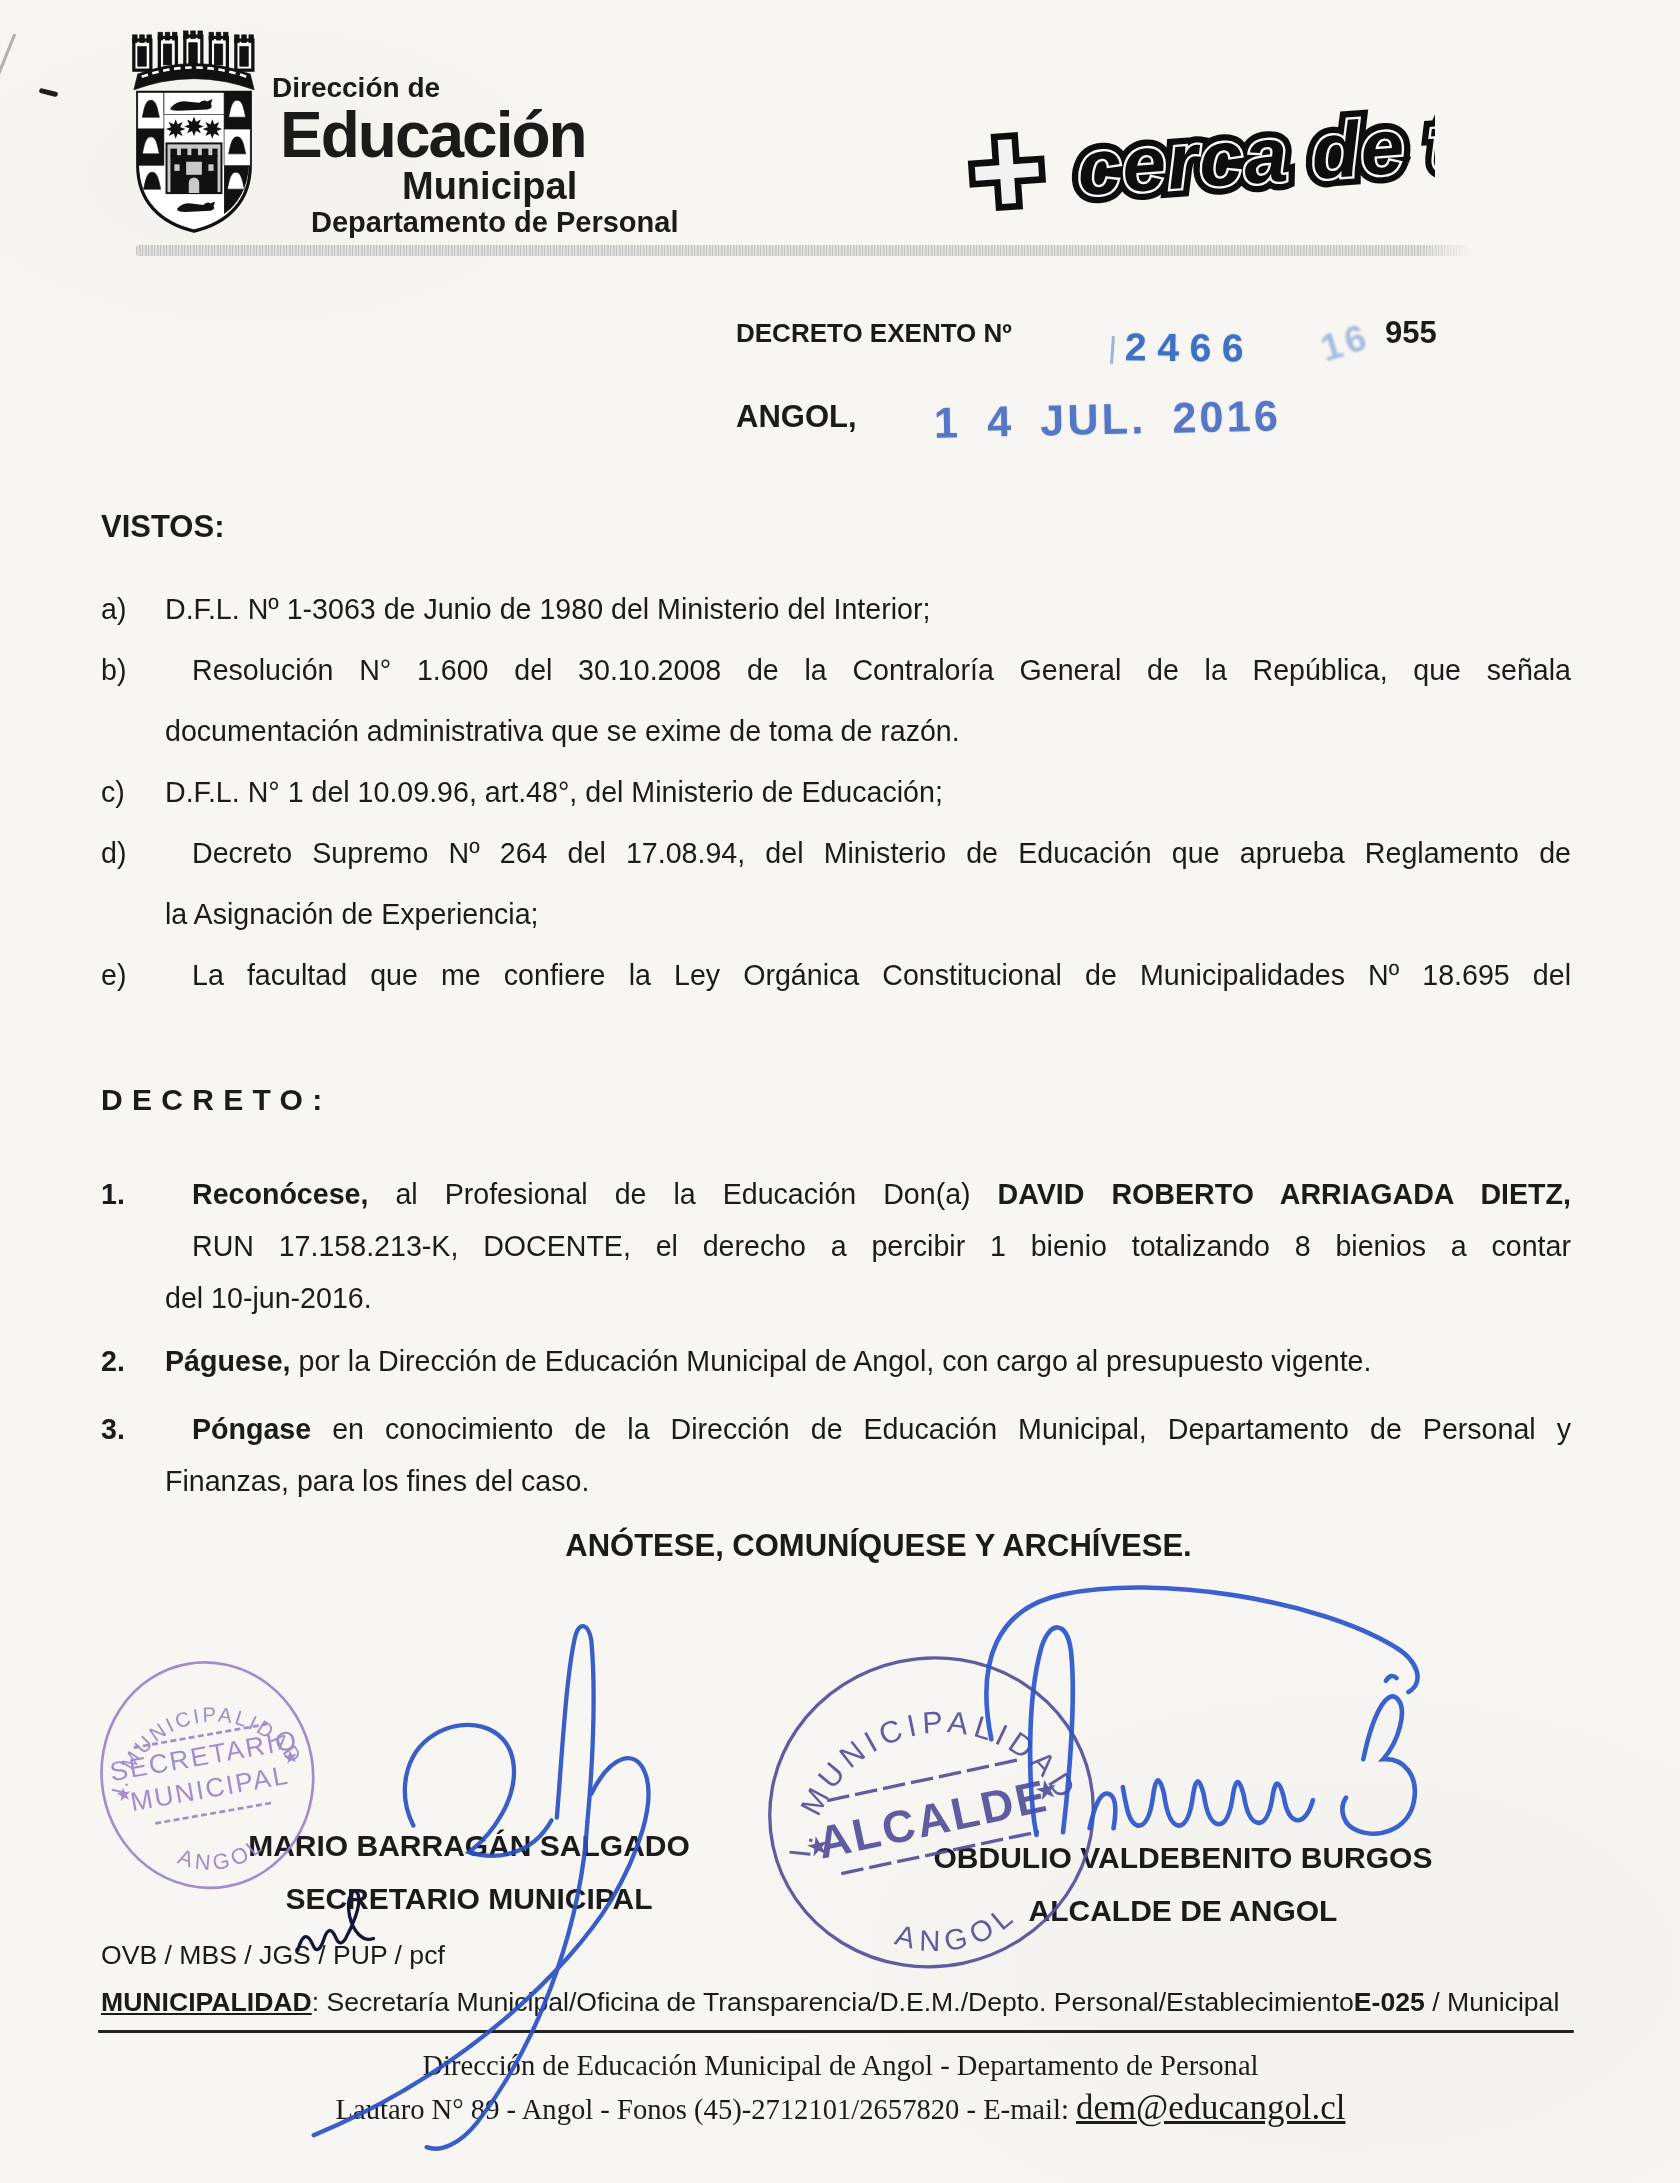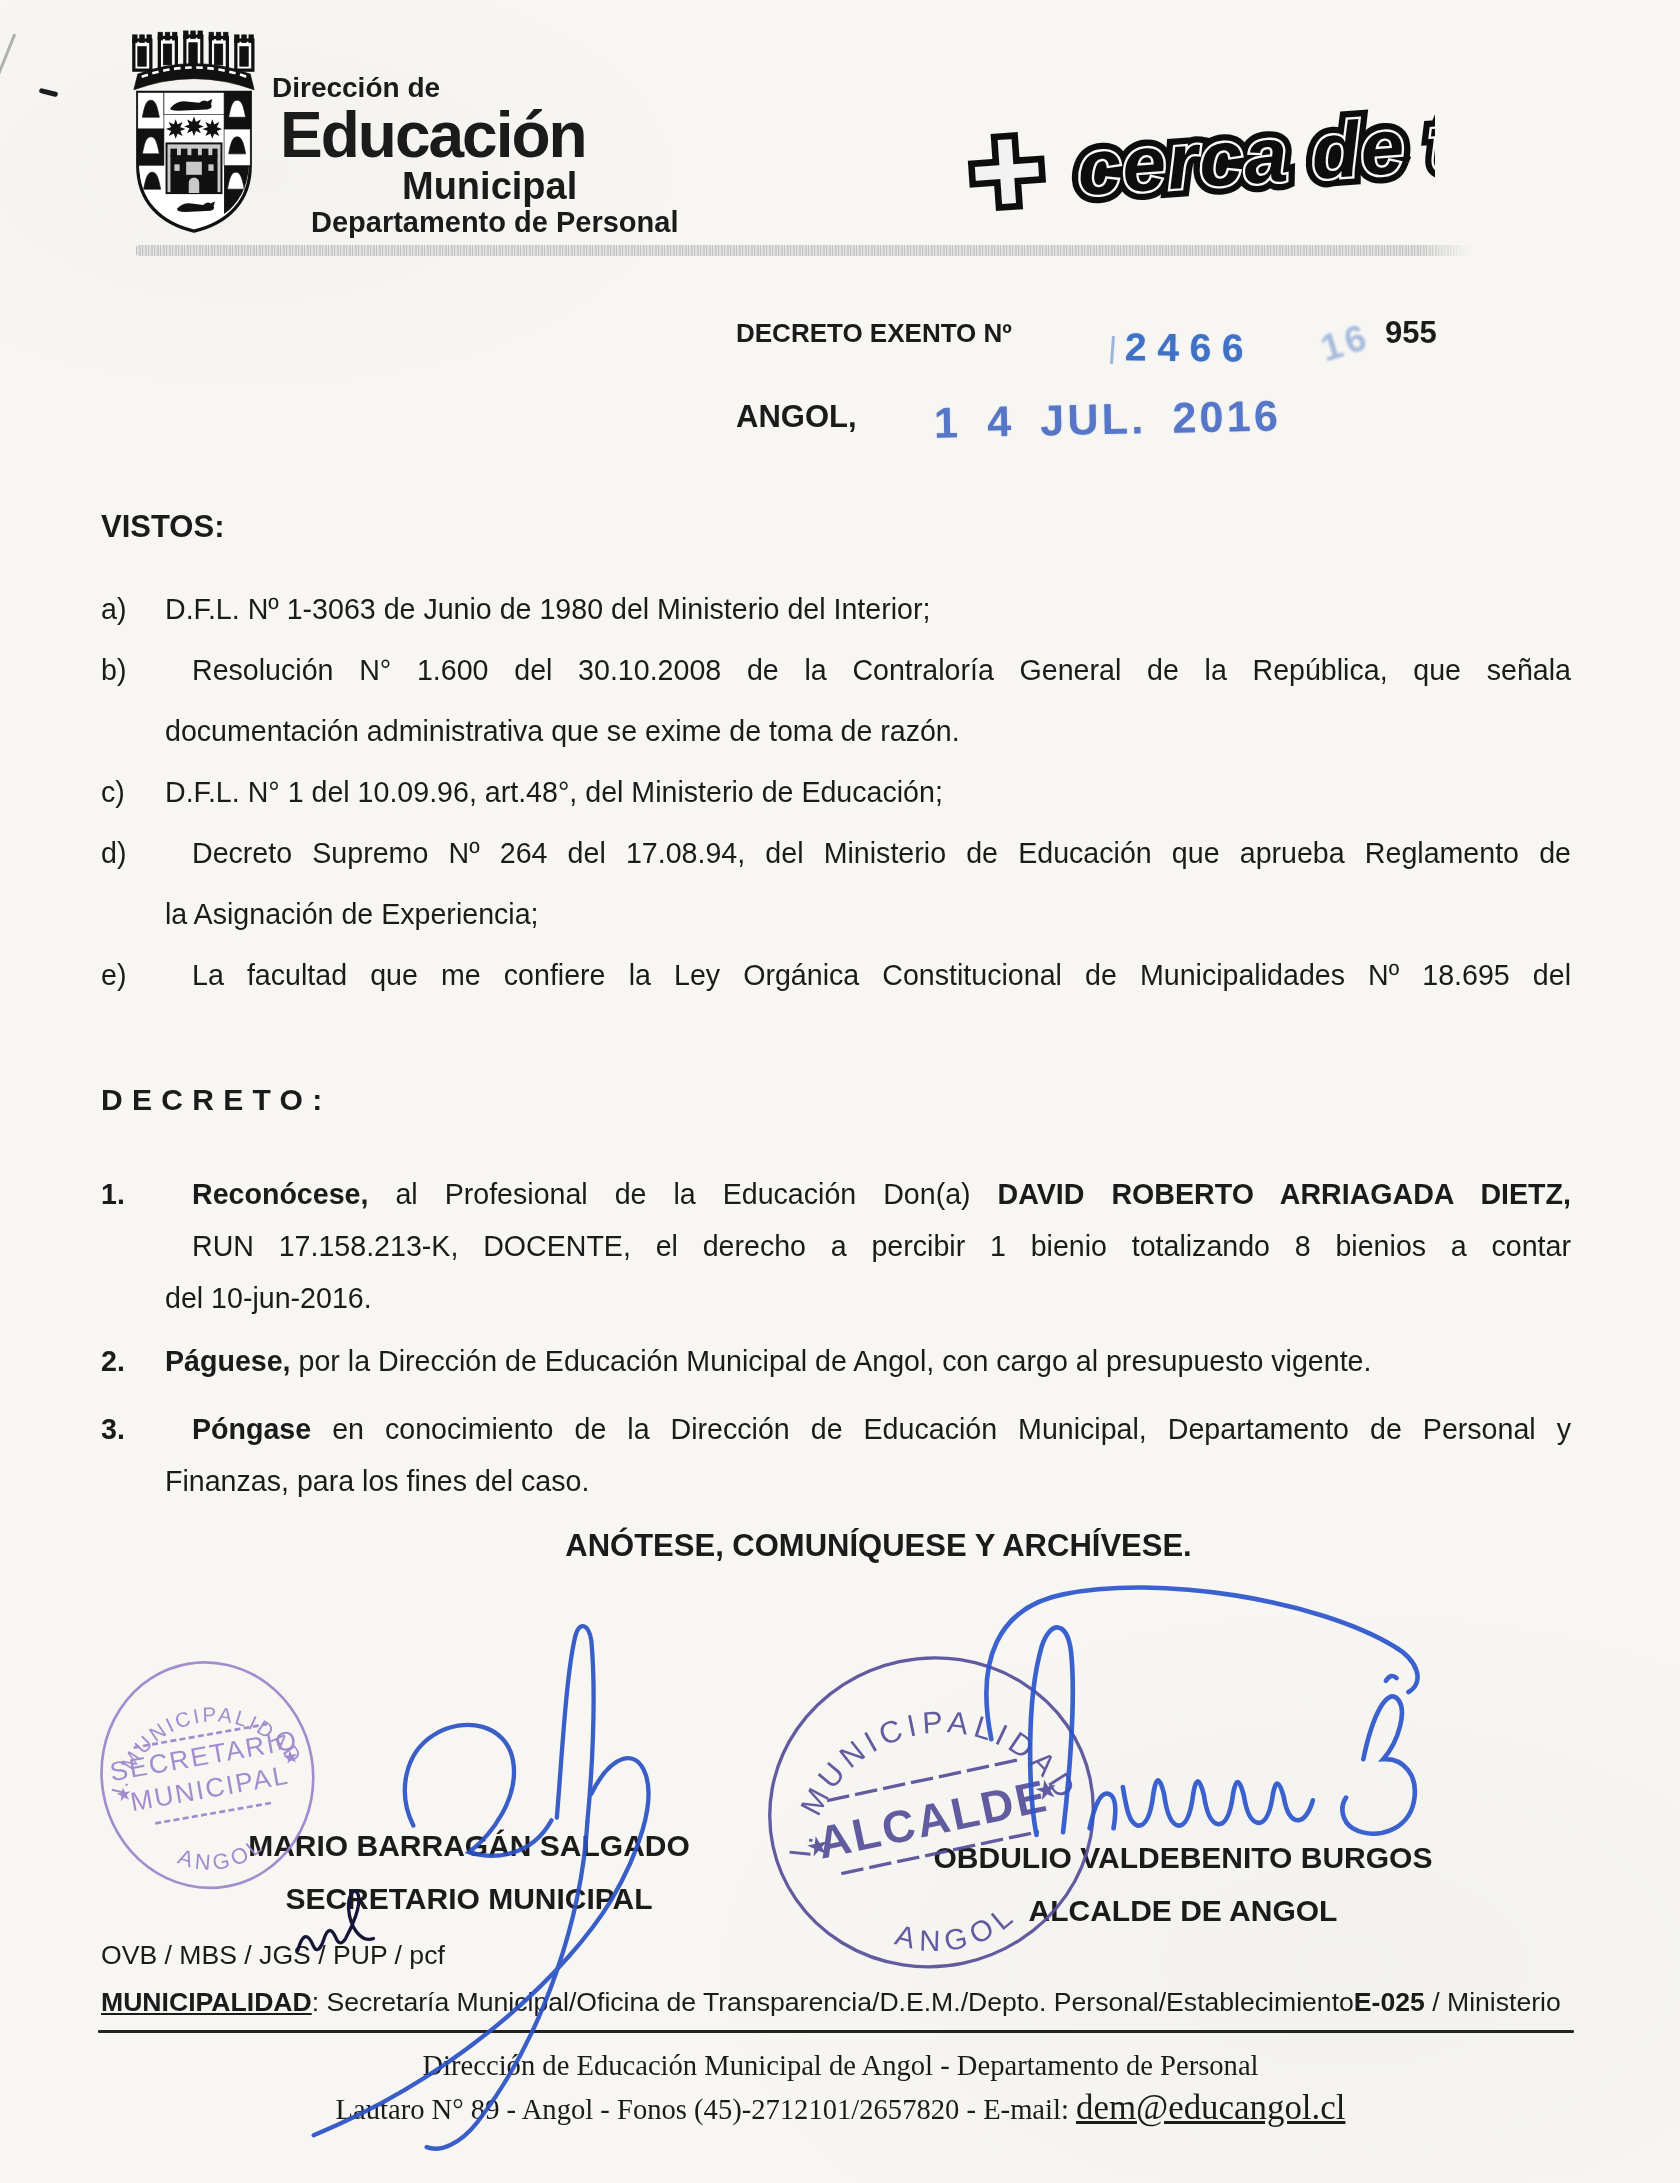--- a/index.html
+++ b/index.html
@@ -266,21 +266,21 @@
   <div class="abs namesL">
     <div>MARIO BARRAGÁN SALGADO</div>
     <div>SECRETARIO MUNICIPAL</div>
   </div>
   <div class="abs namesR">
     <div>OBDULIO VALDEBENITO BURGOS</div>
     <div>ALCALDE DE ANGOL</div>
   </div>
 
   <div class="abs initials">OVB / MBS / JGS / PUP / pcf</div>
-  <div class="abs distrib"><span class="b u">MUNICIPALIDAD</span><span>: Secretaría Municipal/Oficina de Transparencia/D.E.M./Depto. Personal/Establecimiento</span><span class="b">E-025</span><span> / Ministerio</span></div>
+  <div class="abs distrib"><span class="b u">MUNICIPALIDAD</span><span>: Secretaría Municipal/Oficina de Transparencia/D.E.M./Depto. Personal/Establecimiento</span><span class="b">E-025</span><span> / Municipal</span></div>
   <div class="abs sepline"></div>
   <div class="abs foot1">Dirección de Educación Municipal de Angol - Departamento de Personal</div>
   <div class="abs foot2"><span>Lautaro  N° 89 - Angol - Fonos (45)-2712101/2657820 - E-mail:  </span><span class="lg">dem@educangol.cl</span></div>
 
   <svg class="abs" style="left:0;top:0;pointer-events:none;" width="1681" height="2183" viewBox="0 0 2530 3286">
     <defs>
       <path id="secTop" d="M -133,28 A 136,136 0 0 1 133,28"></path>
       <path id="secBot" d="M -112,62 A 118,118 0 0 0 112,62"></path>
       <path id="mayTop" d="M -196,42 A 200,200 0 0 1 196,42"></path>
       <path id="mayBot" d="M -166,92 A 176,176 0 0 0 166,92"></path>

